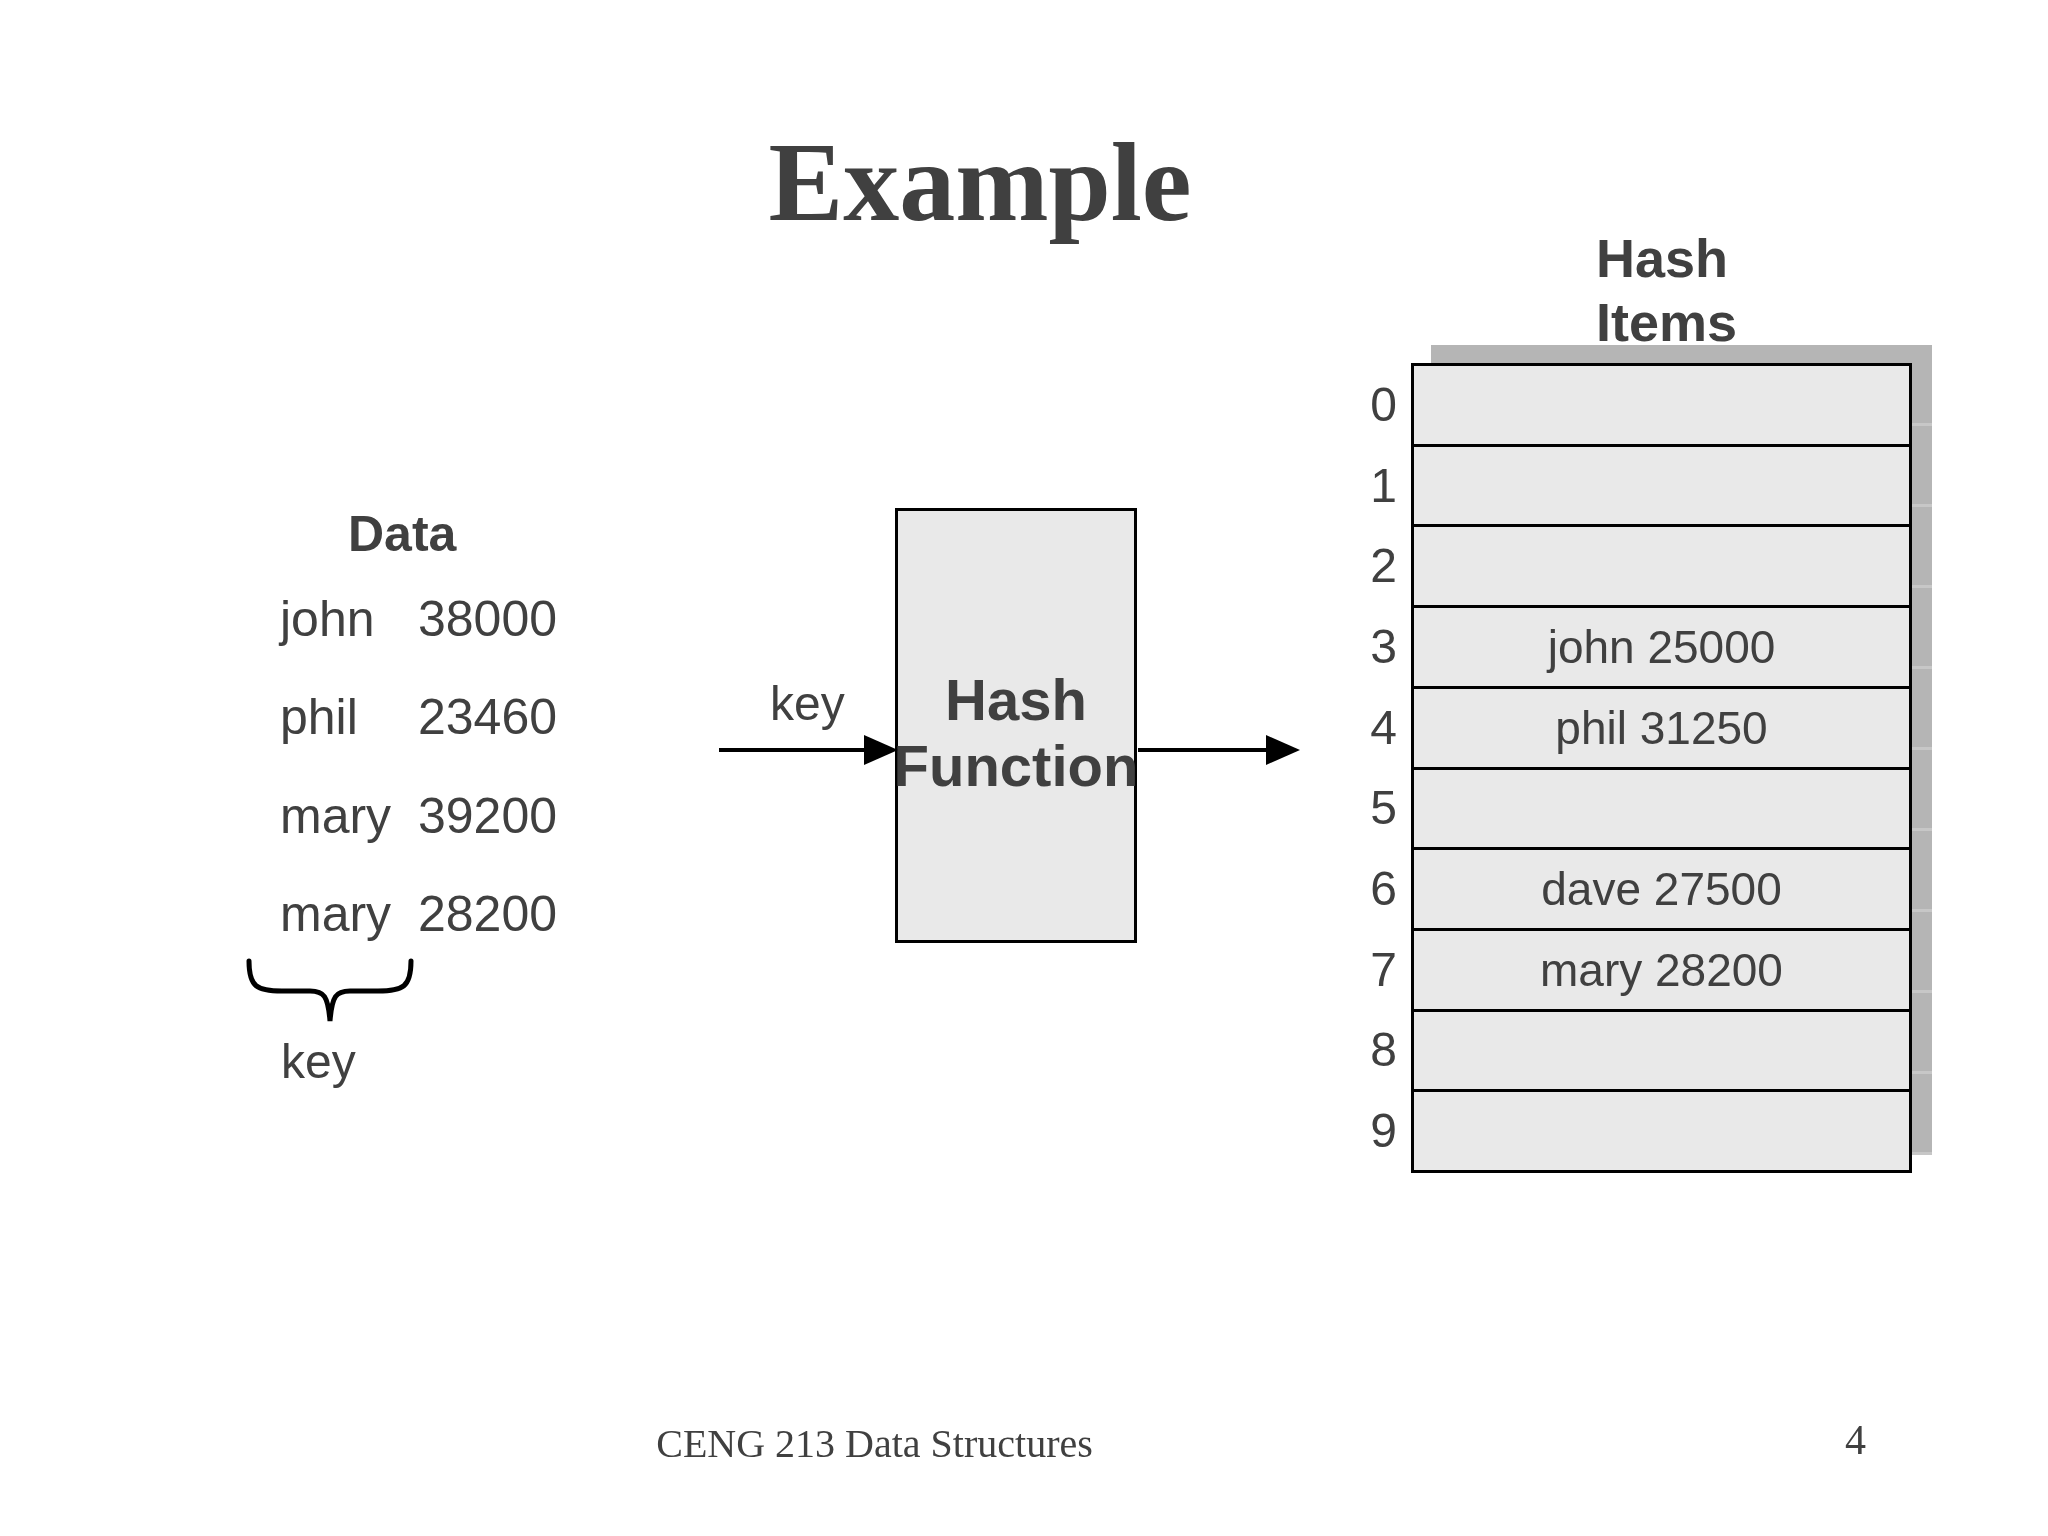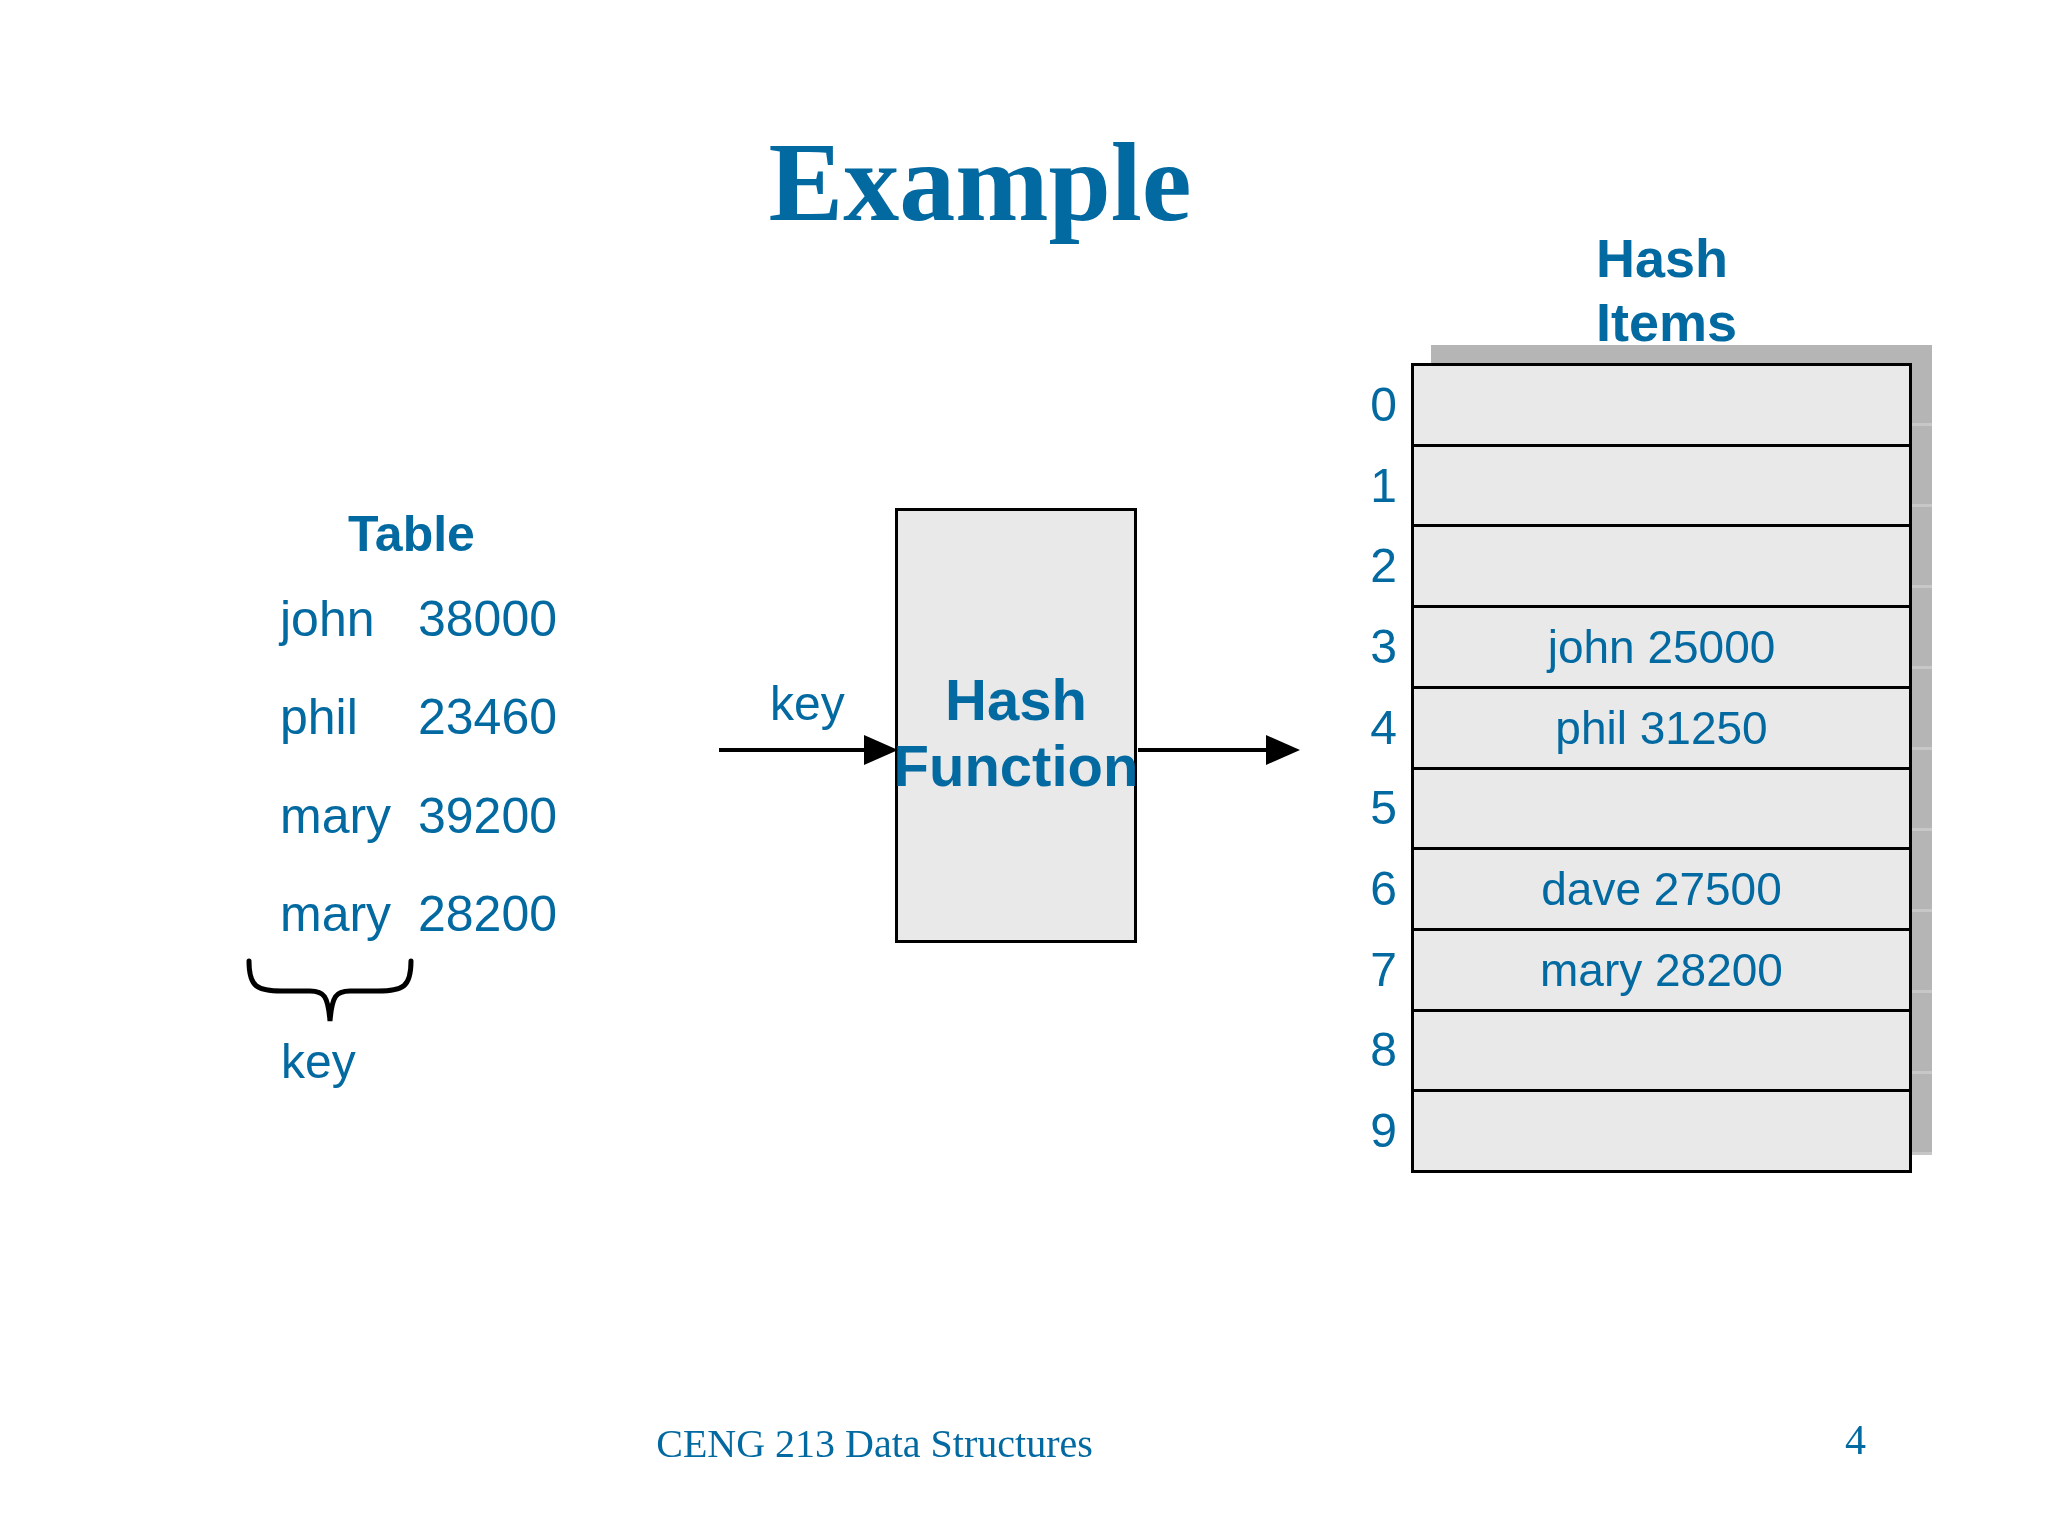--- a/index.html
+++ b/index.html
@@ -1,18 +1,18 @@
 <!DOCTYPE html>
 <html><head>
 <meta charset="utf-8">
 <style>
   html,body{margin:0;padding:0;background:#ffffff;}
   .stage{
     position:relative;width:2048px;height:1536px;background:#ffffff;
-    font-family:"Liberation Sans",sans-serif;color:#0369a1;overflow:hidden;
+    font-family:"Liberation Sans",sans-serif;color:#404040;overflow:hidden;
   }
   .title{
     position:absolute;left:0;top:110px;width:1960px;text-align:center;
     font-family:"Liberation Serif",serif;font-weight:bold;font-size:112px;line-height:1.3;
   }
   .ht-heading{
     position:absolute;left:1596px;top:226px;
     font-weight:bold;font-size:54px;line-height:64px;
   }
   .htable-shadow{
@@ -55,21 +55,21 @@
     font-family:"Liberation Serif",serif;font-size:42px;
   }
 </style>
 </head>
 <body>
 
 <div class="stage">
 
   <div class="title">Example</div>
 
-  <div class="items-heading">Table</div>
+  <div class="items-heading">Data</div>
 
   <div class="item-row" style="top:590px">
     <span class="item-name">john</span><span>38000</span>
   </div>
   <div class="item-row" style="top:688px">
     <span class="item-name">phil</span><span>23460</span>
   </div>
   <div class="item-row" style="top:787px">
     <span class="item-name">mary</span><span>39200</span>
   </div>

